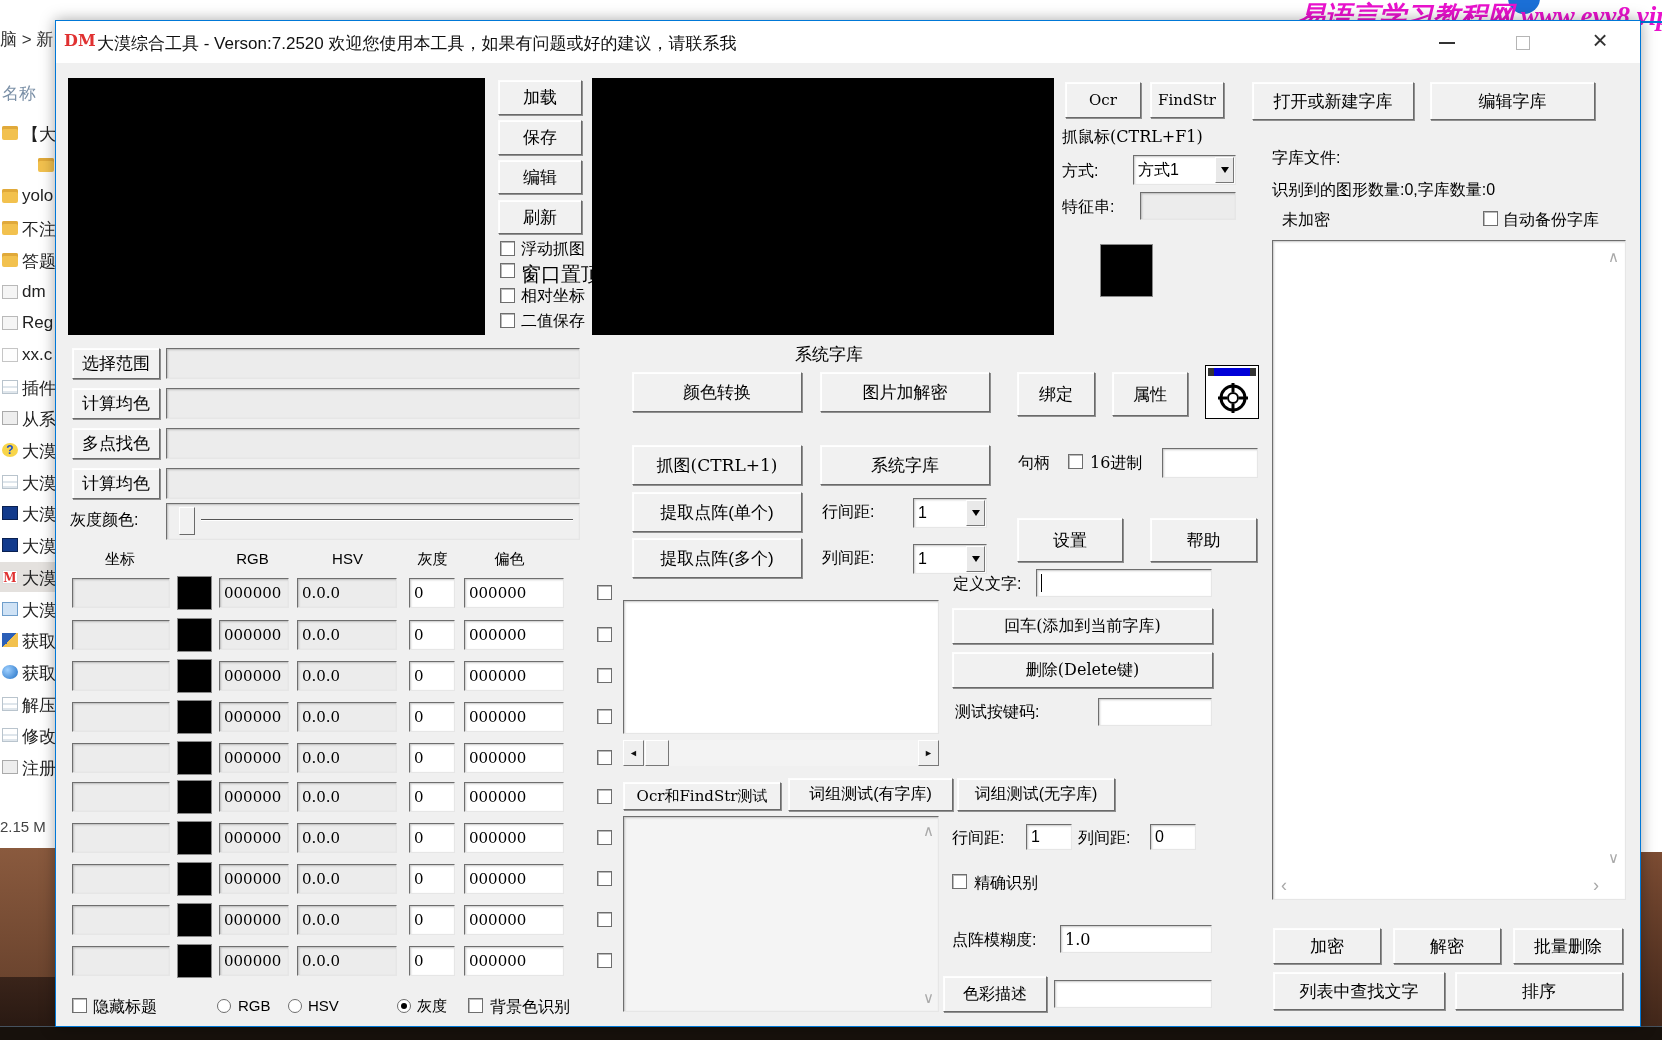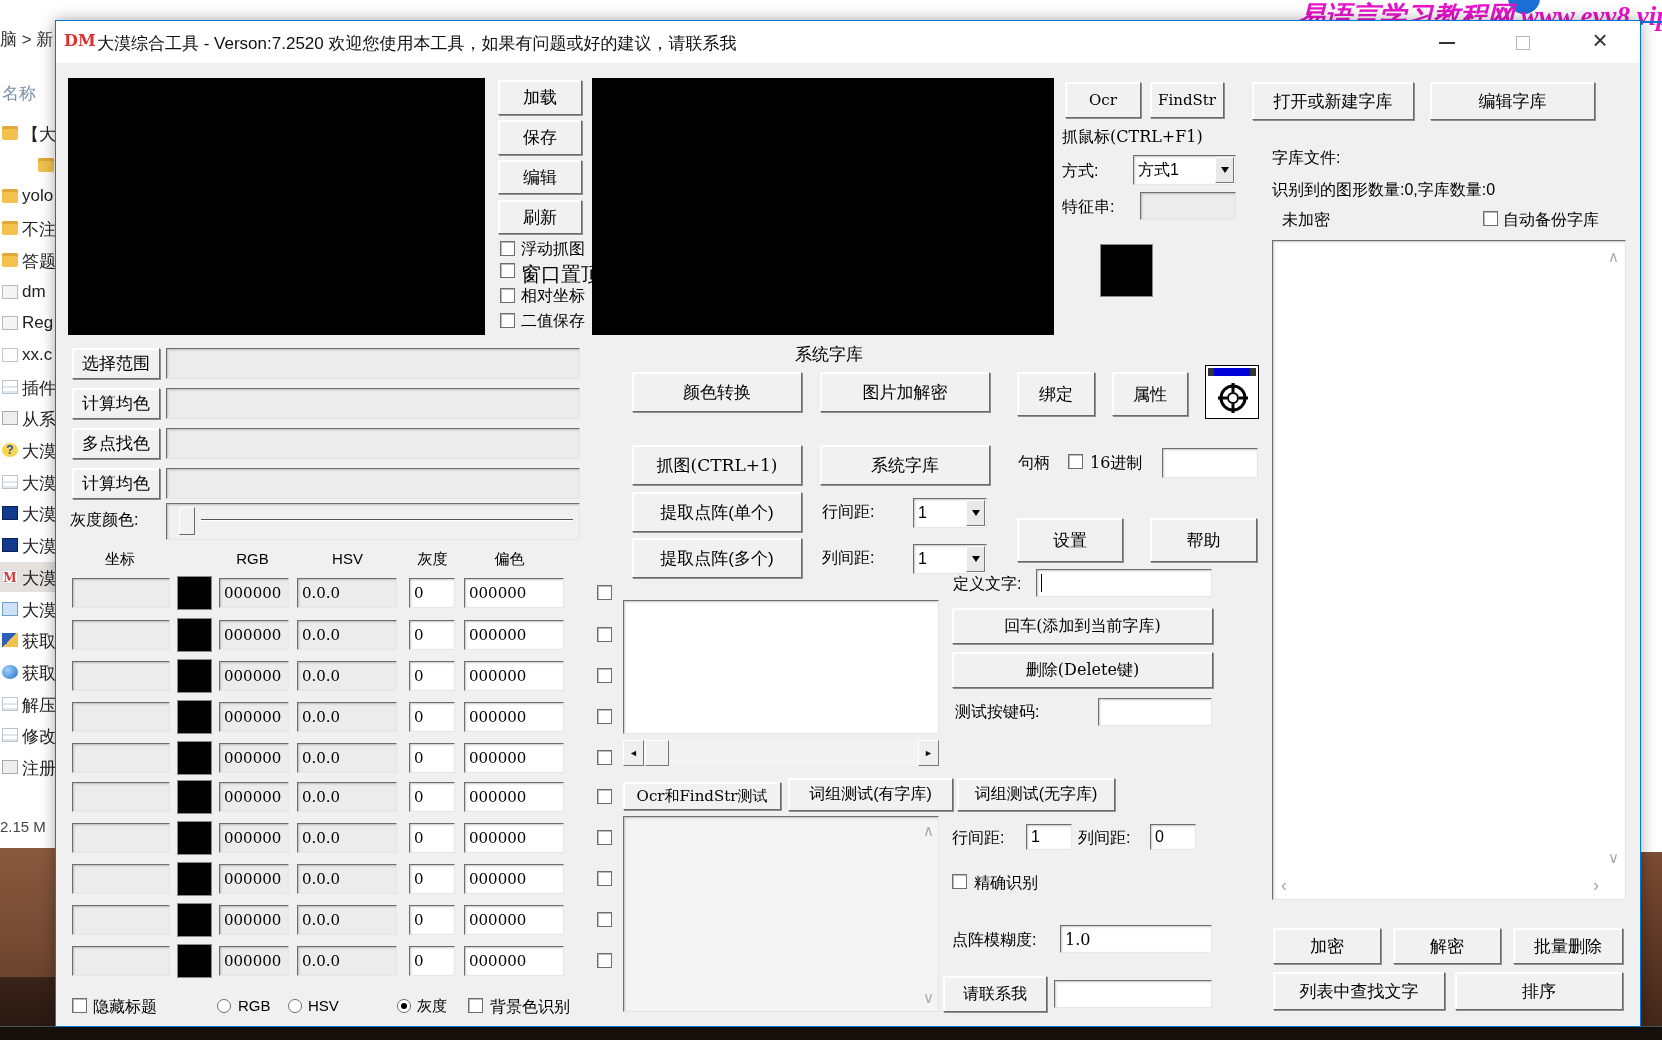--- a/index.html
+++ b/index.html
@@ -222,21 +222,21 @@
     <span class="chev" style="right:4px;bottom:6px">∨</span>
   </div>
   <div class="lbl" style="left:952px;top:828px">行间距:</div>
   <div class="sunken" style="left:1026px;top:824px;width:46px;height:26px">1</div>
   <div class="lbl" style="left:1078px;top:828px">列间距:</div>
   <div class="sunken" style="left:1150px;top:824px;width:46px;height:26px">0</div>
   <div class="cb" style="left:952px;top:874px"></div>
   <div class="lbl" style="left:974px;top:873px">精确识别</div>
   <div class="lbl" style="left:952px;top:930px">点阵模糊度:</div>
   <div class="sunken serif" style="left:1060px;top:925px;width:152px;height:28px">1.0</div>
-  <div class="raised" style="left:943px;top:976px;width:104px;height:36px;font-size:16px">请联系我</div>
+  <div class="raised" style="left:943px;top:976px;width:104px;height:36px;font-size:16px">色彩描述</div>
   <div class="sunken" style="left:1054px;top:980px;width:158px;height:28px"></div>
 
   <div class="raised serif" style="left:1065px;top:82px;width:76px;height:36px;font-size:15px">Ocr</div>
   <div class="raised serif" style="left:1150px;top:82px;width:74px;height:36px;font-size:15px">FindStr</div>
   <div class="lbl serif" style="left:1062px;top:127px;font-size:16px">抓鼠标(CTRL+F1)</div>
   <div class="lbl" style="left:1062px;top:161px">方式:</div>
   <div class="sunken" style="left:1133px;top:155px;width:103px;height:30px">
     <span>方式1</span>
     <span class="ddbtn">
         <span class="tri"></span>

